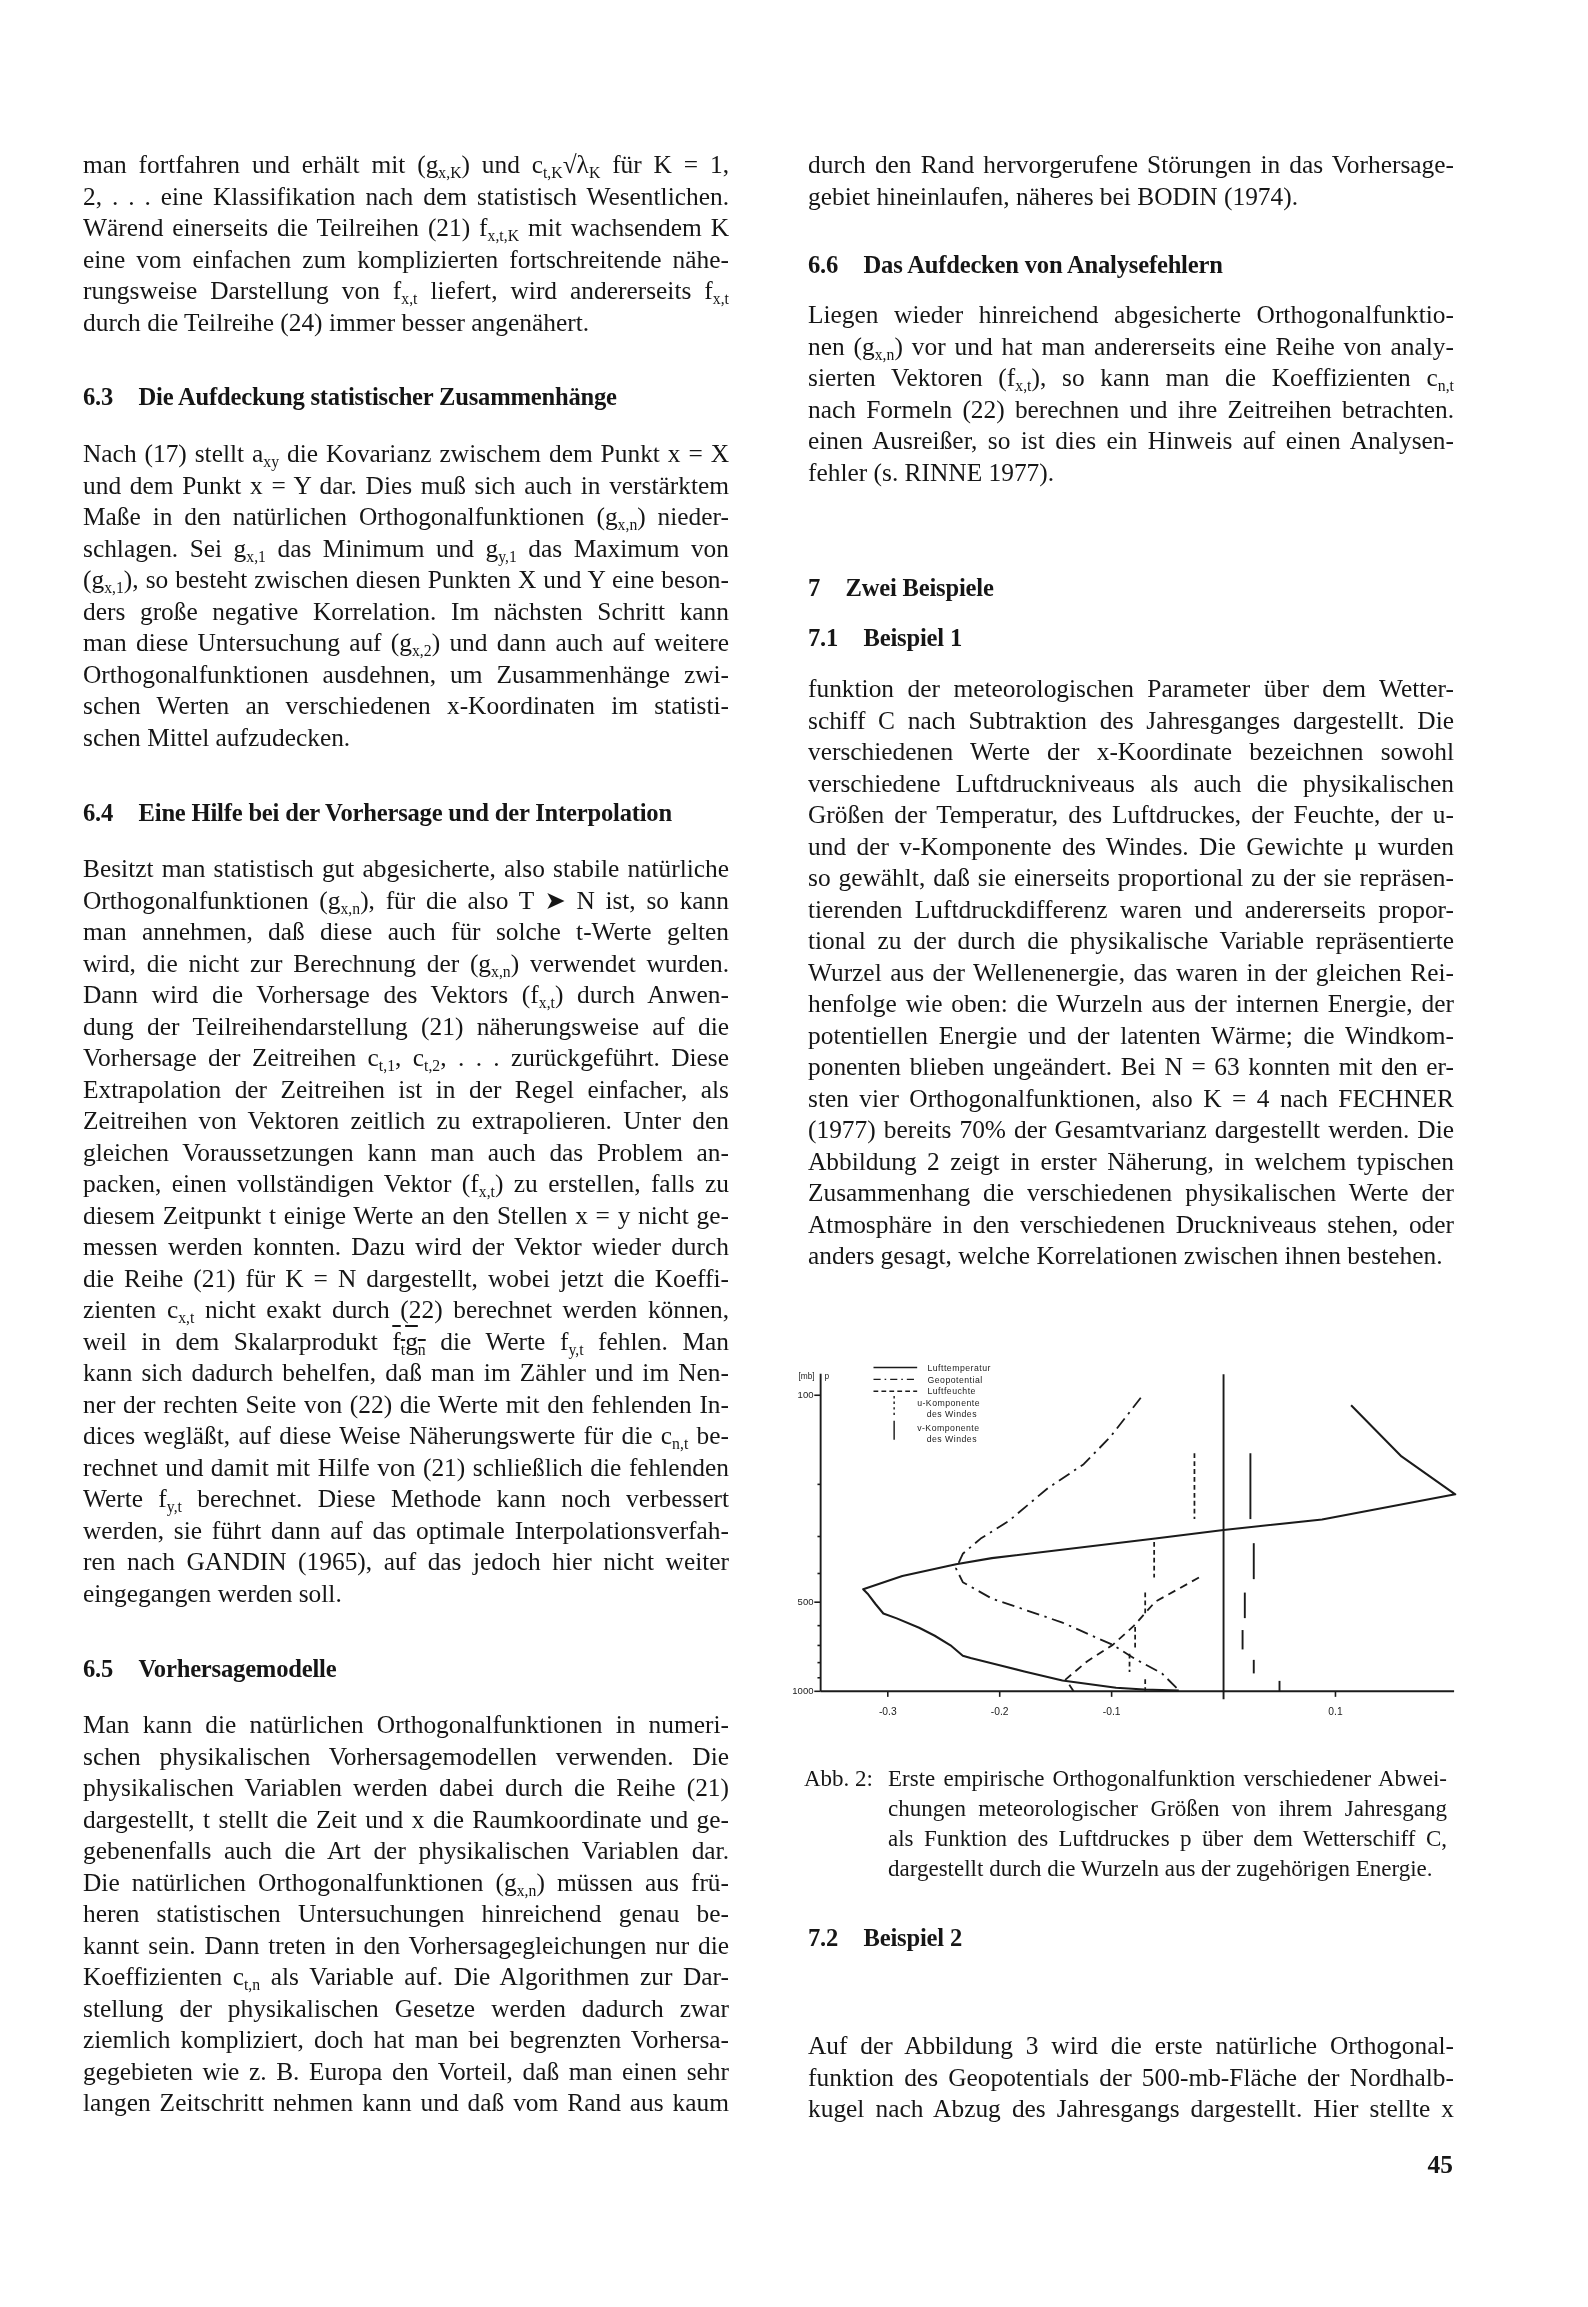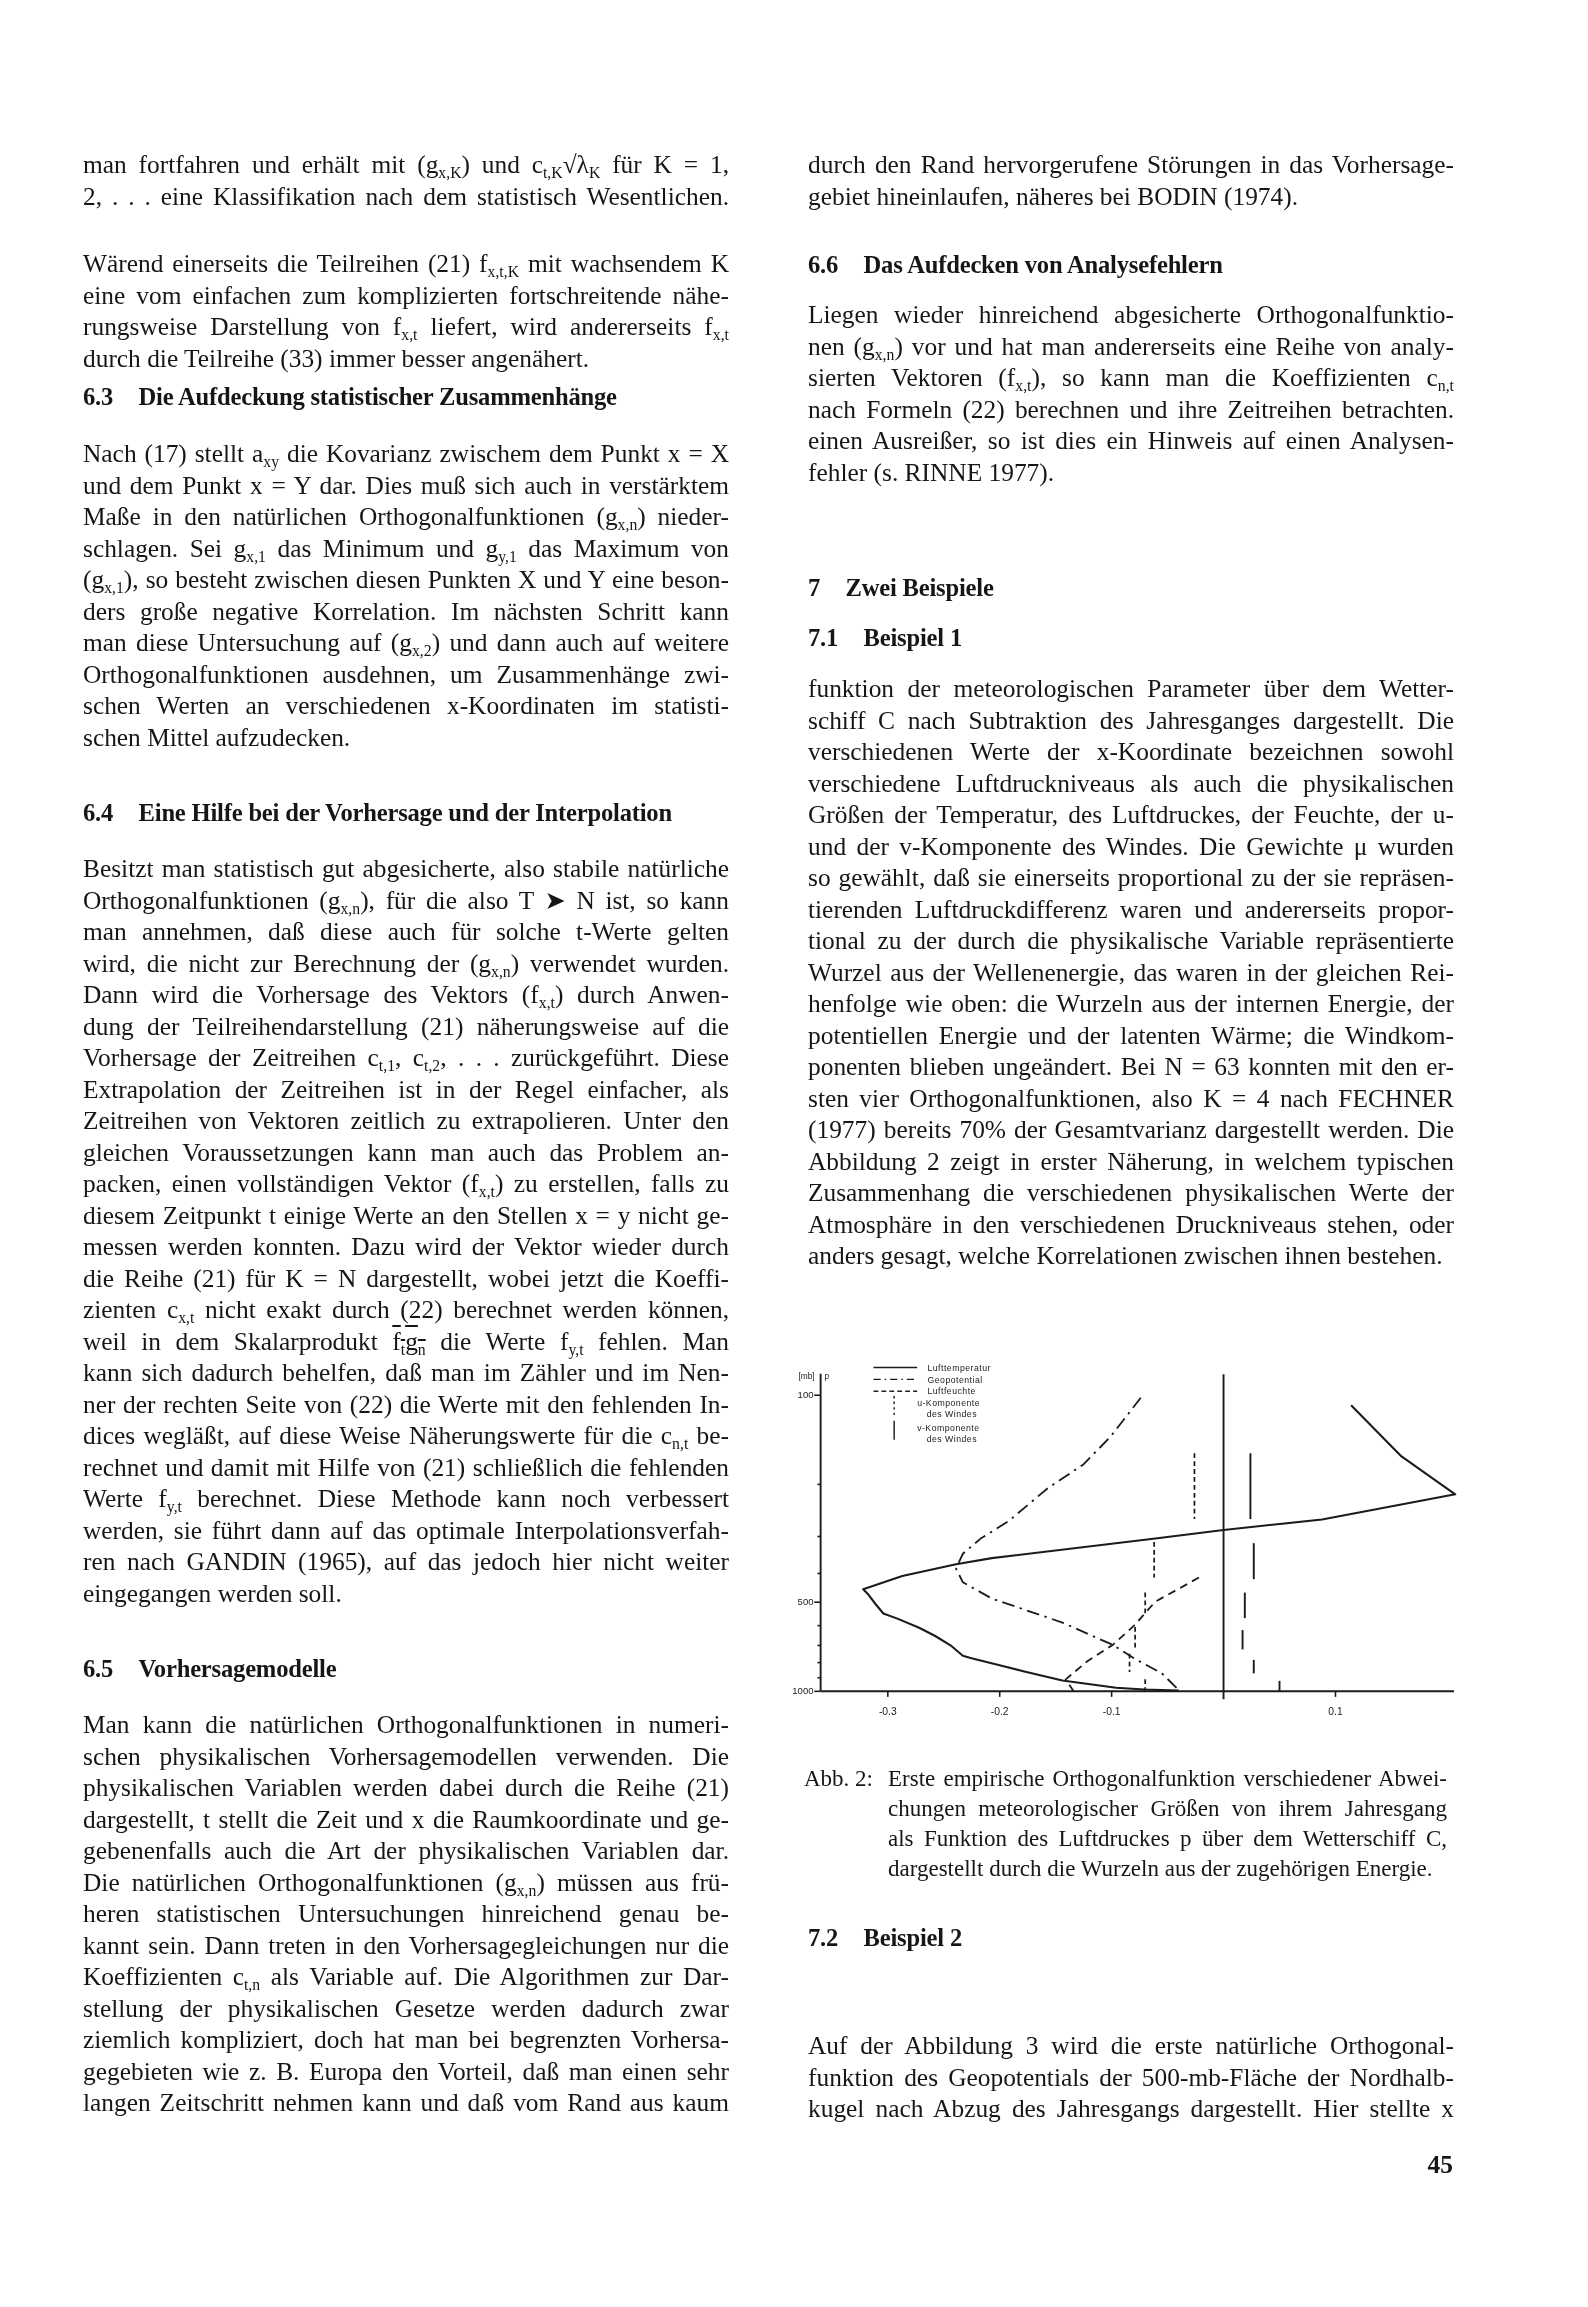--- a/index.html
+++ b/index.html
@@ -45,24 +45,24 @@
 </style>
 </head>
 <body>
 
 <div id="page">
 
   <div class="col" id="left-col">
     <div class="block" style="top:149px">
         <div class="line" style="white-space: normal;">man fortfahren und erhält mit (g<span class="sb">x,K</span>) und c<span class="sb">t,K</span>√λ<span class="sb">K</span> für K = 1,</div>
         <div class="line" style="white-space: normal;">2, . . . eine Klassifikation nach dem statistisch Wesentlichen.</div>
-        <div class="line" style="white-space: normal; margin-top: 36px;">Wärend einerseits die Teilreihen (21) f<span class="sb">x,t,K</span> mit wachsendem K</div>
+        <div class="line" style="white-space: normal;">Wärend einerseits die Teilreihen (21) f<span class="sb">x,t,K</span> mit wachsendem K</div>
         <div class="line" style="white-space: normal;">eine vom einfachen zum komplizierten fortschreitende nähe-</div>
         <div class="line" style="white-space: normal;">rungsweise Darstellung von f<span class="sb">x,t</span> liefert, wird andererseits f<span class="sb">x,t</span></div>
-        <div class="line last" style="white-space: normal;">durch die Teilreihe (33) immer besser angenähert.</div>
+        <div class="line last" style="white-space: normal;">durch die Teilreihe (24) immer besser angenähert.</div>
       </div>
 
     <div class="heading" style="top:381px">
       <span class="hnum">6.3</span><span class="htitle">Die Aufdeckung statistischer Zusammenhänge</span>
     </div>
     <div class="block" style="top:438px">
         <div class="line" style="white-space: normal;">Nach (17) stellt a<span class="sb">xy</span> die Kovarianz zwischem dem Punkt x = X</div>
         <div class="line" style="white-space: normal;">und dem Punkt x = Y dar. Dies muß sich auch in verstärktem</div>
         <div class="line" style="white-space: normal;">Maße in den natürlichen Orthogonalfunktionen (g<span class="sb">x,n</span>) nieder-</div>
         <div class="line" style="white-space: normal;">schlagen. Sei g<span class="sb">x,1</span> das Minimum und g<span class="sb">y,1</span> das Maximum von</div>

